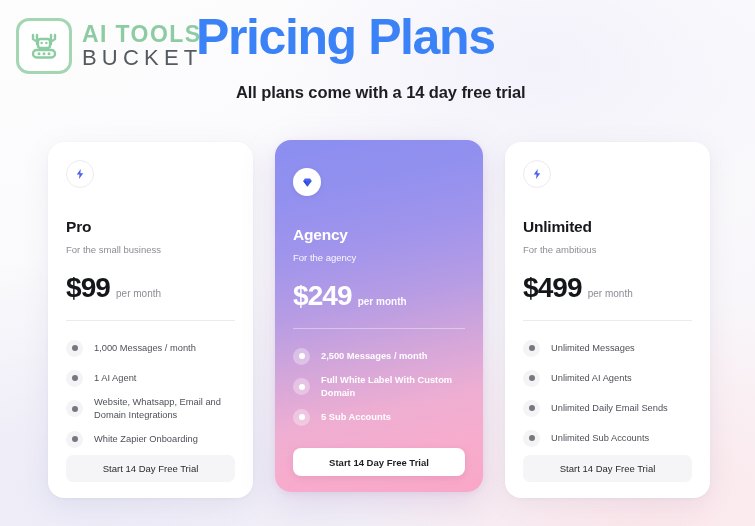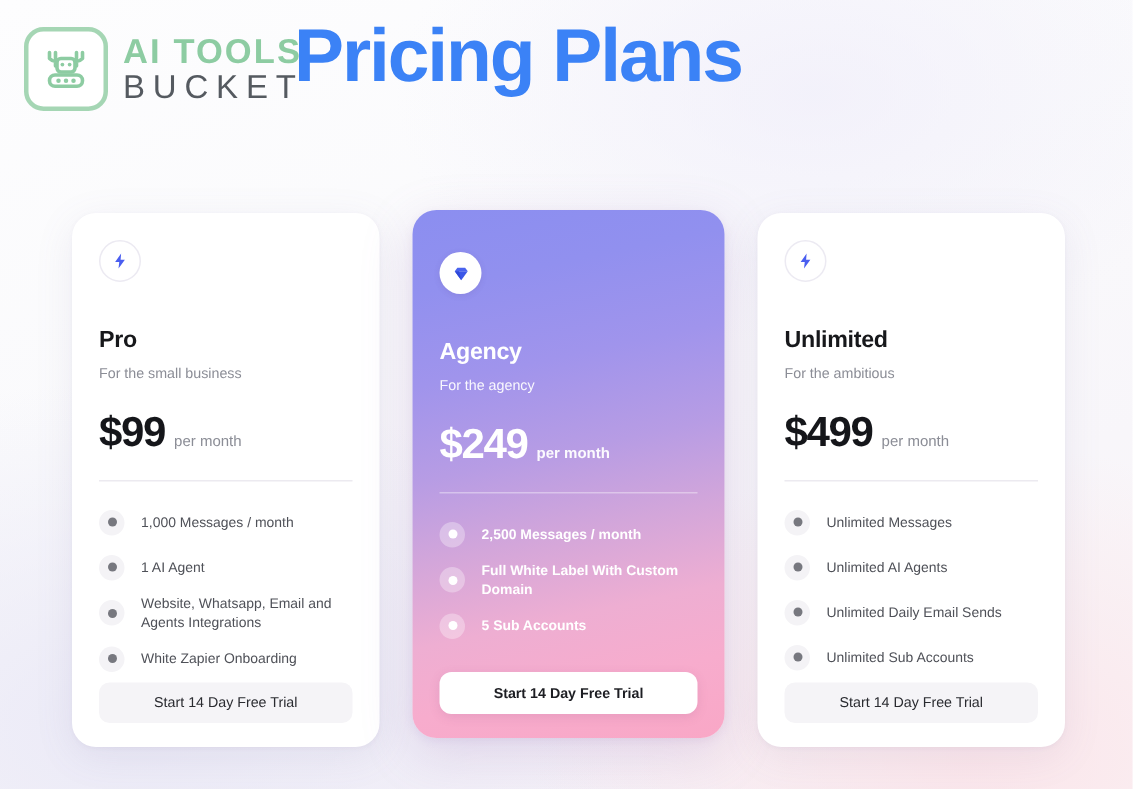--- a/index.html
+++ b/index.html
@@ -190,20 +190,21 @@
         <circle cx="23" cy="25.8" r="1.5" fill="#8dcca2"></circle>
       </svg>
     </div>
     <div class="logo-text">
       <span class="logo-line1">AI TOOLS</span>
       <span class="logo-line2">BUCKET</span>
     </div>
   </div>
 
   <h1 class="page-title">Pricing Plans</h1>
+  <p class="page-subtitle">All plans come with a 14 day free trial</p>
 </div>
 
 <div class="cards">
 
   <div class="card card-side card-pro">
     <div class="icon-badge icon-badge-light">
       <svg width="12" height="12" viewBox="0 0 24 24" aria-hidden="true">
         <path d="M13.5 2 L5.5 13.2 L11 13.2 L10 22 L18.5 10.4 L12.8 10.4 Z" fill="#4a5ef0"></path>
       </svg>
     </div>
@@ -224,21 +225,21 @@
       <li class="feature">
         <span class="bullet">
             <span class="bullet-dot"></span>
           </span>
         <span class="feature-text">1 AI Agent</span>
       </li>
       <li class="feature">
         <span class="bullet">
             <span class="bullet-dot"></span>
           </span>
-        <span class="feature-text">Website, Whatsapp, Email and Agents Integrations</span>
+        <span class="feature-text">Website, Whatsapp, Email and Domain Integrations</span>
       </li>
       <li class="feature">
         <span class="bullet">
             <span class="bullet-dot"></span>
           </span>
         <span class="feature-text">White Zapier Onboarding</span>
       </li>
     </ul>
     <button class="cta">Start 14 Day Free Trial</button>
   </div>

